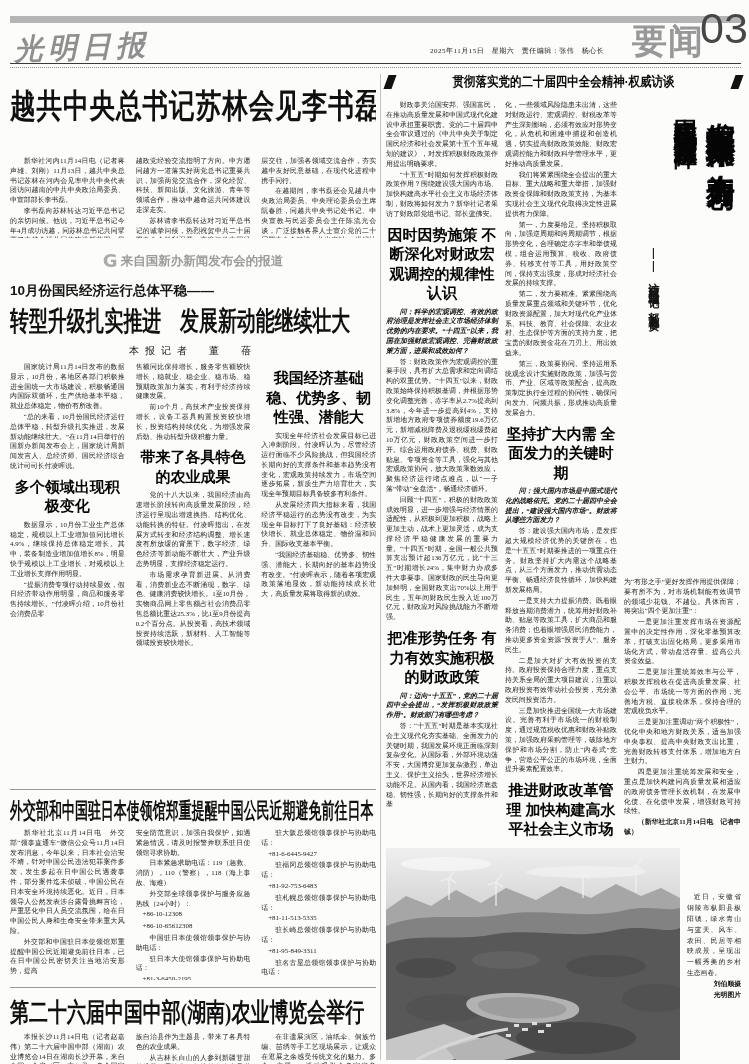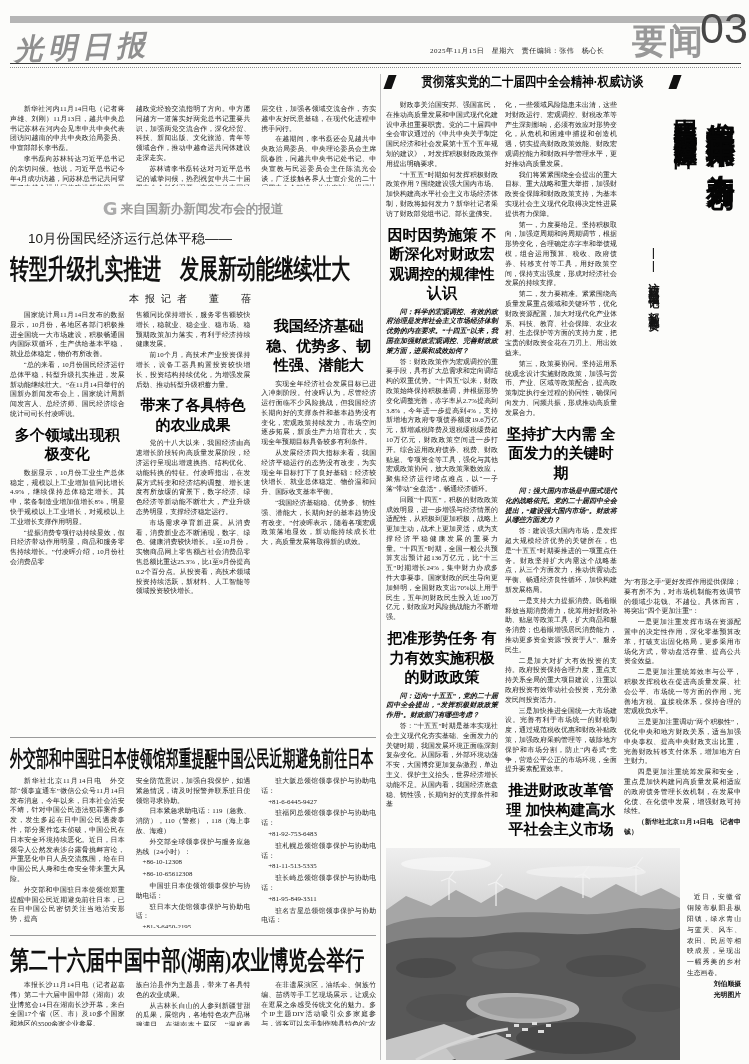--- a/index.html
+++ b/index.html
@@ -30,21 +30,21 @@
   #a1-title-wrap{margin-top:12px;height:40px;}
   #a1-title{font-size:33px;transform:scaleX(.78);letter-spacing:1px;}
   .cols{display:flex;gap:11px;overflow:hidden;}
   .col{flex:1;overflow:hidden;}
   #a1-body{margin-top:32px;height:82px;}
 
   #kicker{margin-top:12px;text-align:center;color:#9c9c9c;font-weight:bold;font-size:12.5px;}
   #kicker .gicon{font-size:18px;color:#ababab;font-weight:bold;vertical-align:-2px;margin-right:3px;
     font-family:"DejaVu Sans",sans-serif;}
 
-  #a2-shoulder{margin-top:11px;font-size:13.5px;font-weight:400;color:#161616;margin-left:18px;}
+  #a2-shoulder{margin-top:11px;font-size:13.5px;font-weight:700;color:#161616;}
   #a2-title-wrap{margin-top:3px;height:34px;}
   #a2-title{font-size:27px;transform:scaleX(.70);}
   #a2-byline{text-align:center;font-size:10px;letter-spacing:6px;margin-top:7px;color:#111;}
   #a2-body{margin-top:4px;height:420px;}
 
   .thin-rule{border-top:1px solid #9a9a9a;margin:7px 0 0;}
   #a3-title-wrap{margin-top:6px;height:27px;}
   #a3-title{font-size:22px;transform:scaleX(.59);}
   #a3-body{margin-top:5px;height:152px;}
   #a4-title-wrap{margin-top:7px;height:32px;text-decoration:underline;}
@@ -55,21 +55,21 @@
   .flow p{font-size:6.9px;line-height:1.42;text-align:justify;margin:0 0 1px;text-indent:2em;color:#222;}
   .flow p.t-h{font-family:"Liberation Sans","DejaVu Sans",sans-serif;font-weight:bold;color:#050505;
     font-size:15px;line-height:1.3;text-align:center;text-indent:0;margin:6px 0 4px;}
   .flow p.t-q{font-weight:bold;font-style:italic;color:#151515;}
   .flow p.t-cont{text-indent:0;}
   .flow p.t-tel{text-indent:1em;margin-bottom:2px;}
   .flow p.t-end{font-weight:bold;}
 
   
   #right{position:absolute;left:386px;top:72px;width:355px;height:992px;}
-  #iv-banner{height:20px;display:flex;align-items:center;justify-content:flex-start;gap:8px;}
+  #iv-banner{height:20px;display:flex;align-items:center;justify-content:space-between;gap:22px;}
   #iv-banner .bar{width:8px;height:14px;background:#111;transform:skewX(-20deg);}
   #iv-banner .btxt{font-weight:bold;font-size:13.5px;letter-spacing:0;white-space:nowrap;
     transform:scaleX(.85);color:#0a0a0a;}
   #iv-cols{display:flex;gap:7px;margin-top:8px;height:740px;overflow:hidden;}
   #iv-col1,#iv-col2{width:112px;}
   #iv-right{width:117px;display:flex;flex-direction:column;}
   #vblock{writing-mode:vertical-rl;height:472px;width:117px;overflow:hidden;}
   #vh1{font-size:29px;font-weight:bold;letter-spacing:2px;color:#060606;}
   #vh2{font-size:23px;font-weight:bold;letter-spacing:1.5px;margin-left:9px;color:#060606;}
   #vbyline{font-family:"Liberation Sans","DejaVu Sans",sans-serif;font-size:11px;font-weight:bold;
@@ -90,20 +90,23 @@
 <div id="logo">光明日报</div>
 <div id="dateline">2025年11月15日　星期六　责任编辑：张伟　杨心长</div>
 <div id="section-label">要闻</div>
 <div id="page-number" class="sans">03</div>
 <div id="rule-solid" class="hrule"></div>
 <div id="rule-dot" class="hrule"></div>
 <div id="vdivider"></div>
 
 <div id="left">
 
+  <div id="a1-title-wrap">
+    <span id="a1-title" class="scale-title">越共中央总书记苏林会见李书磊</span>
+  </div>
   <div id="a1-body" class="cols">
     <div class="col flow">
         <p class="t-p">新华社河内11月14日电（记者蒋声雄、刘刚）11月13日，越共中央总书记苏林在河内会见率中共中央代表团访问越南的中共中央政治局委员、中宣部部长李书磊。</p>
         <p class="t-p">李书磊向苏林转达习近平总书记的亲切问候。他说，习近平总书记今年4月成功访越，同苏林总书记共同擘画了中越命运共同体建设新蓝图。日前，习近平总书记、苏林总书记向第二十次中越两党理论研讨会致贺信，为深化中</p>
       </div>
     <div class="col flow">
         <p class="t-cont">越政党经验交流指明了方向。中方愿同越方一道落实好两党总书记重要共识，加强两党交流合作，深化经贸、科技、新闻出版、文化旅游、青年等领域合作，推动中越命运共同体建设走深走实。</p>
         <p class="t-p">苏林请李书磊转达对习近平总书记的诚挚问候，热烈祝贺中共二十届四中全会胜利召开，高度评价中国经济社会发展成就，支持中方提出的四大全球倡议，表示越方始终将发展对华友好关系视为战略选择和头等优先，愿同中方密切高</p>
       </div>
     <div class="col flow">

